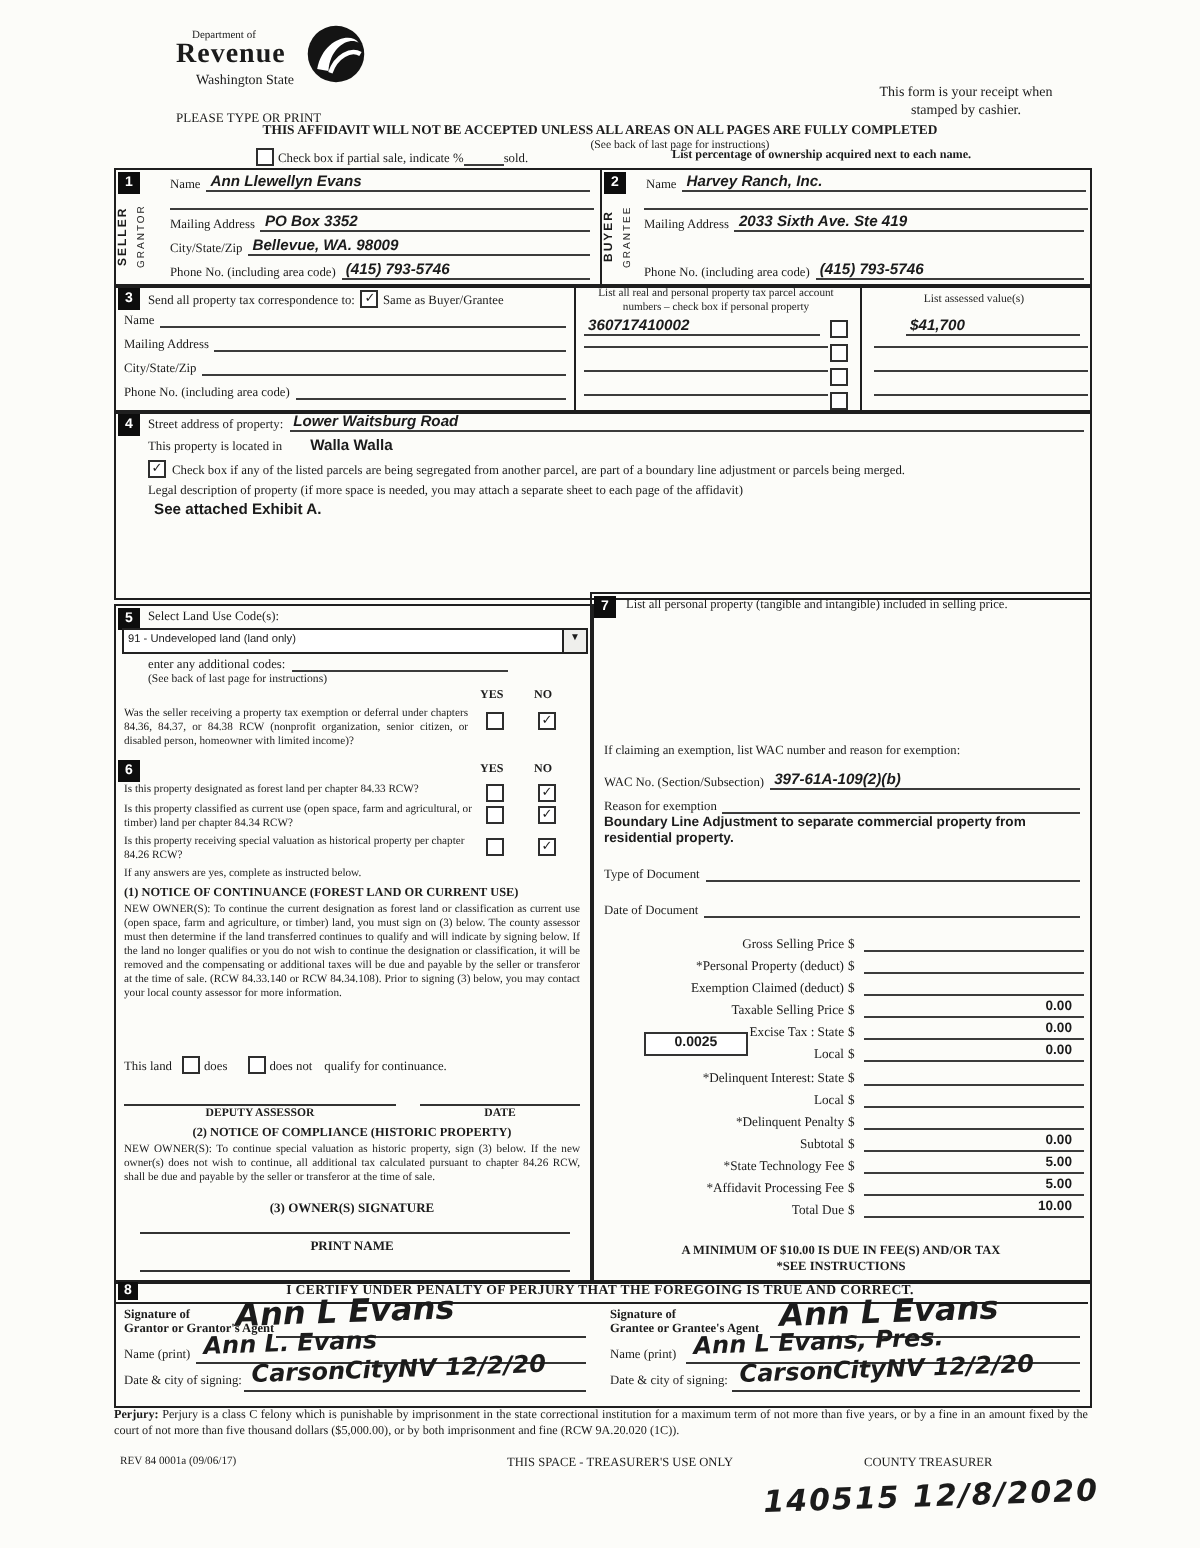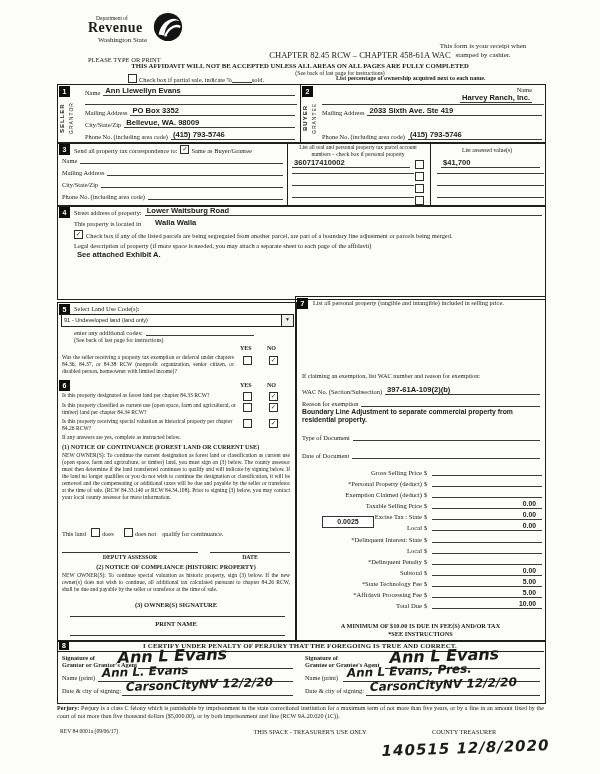--- a/index.html
+++ b/index.html
@@ -6,21 +6,21 @@
   .page{position:relative;width:600px;height:774px;background:#fcfcf9;font-family:"Liberation Serif",serif;color:#1b1b1b;overflow:hidden;}
   .abs{position:absolute;}
   .row{position:absolute;display:flex;align-items:flex-end;}
   .lbl{font-size:6.4px;}
   .nw{white-space:nowrap;}
   .bold{font-weight:bold;}
   .ctr{text-align:center;}
   .jst{text-align:justify;}
   .fine{font-size:5.6px;line-height:1.24;}
   .grow{flex:1;margin-left:3px;}
-  .fl{border-bottom:1px solid #3c3c3c;min-height:8px;padding:0 2px;}
+  .fl{border-bottom:1px solid #3c3c3c;min-height:8px;padding:0 2px;font-style:italic;}
   .typed{font-family:"Liberation Sans",sans-serif;font-weight:bold;font-size:7.6px;white-space:nowrap;}
   .nbox{position:absolute;width:11px;height:11px;background:#0d0d0d;color:#fff;font-family:"Liberation Sans",sans-serif;font-size:7px;font-weight:bold;display:flex;align-items:center;justify-content:center;}
   .box{position:absolute;border:1.4px solid #1f1f1f;}
   .vline{position:absolute;border-left:1.4px solid #1f1f1f;width:0;}
   .cb{width:7px;height:7px;border:1px solid #2e2e2e;display:inline-block;font-family:"DejaVu Sans",sans-serif;font-size:6.5px;line-height:7px;text-align:center;background:#fff;flex:none;}
   .vlab{position:absolute;writing-mode:vertical-rl;transform:rotate(180deg);font-family:"Liberation Sans",sans-serif;letter-spacing:1px;text-align:center;}
   .sig{font-family:"DejaVu Sans",sans-serif;font-style:italic;font-weight:bold;transform:rotate(-2deg);transform-origin:left bottom;white-space:nowrap;}
   .fee{position:absolute;left:300px;width:242px;display:flex;align-items:flex-end;}
   .fee-lab{width:122px;text-align:right;font-size:6.6px;white-space:nowrap;}
   .fee-cur{width:8px;font-size:6.6px;padding-left:2px;}
@@ -39,21 +39,20 @@
   <div class="abs bold" style="left:88px;top:20px;font-size:14px;letter-spacing:.5px;">Revenue</div>
   <div class="abs" style="left:98px;top:36px;font-size:7px;">Washington State</div>
   <div class="abs" style="left:152px;top:11px;">
     <svg width="32" height="32" viewBox="0 0 34 34">
       <circle cx="17" cy="17" r="15" fill="#141414"></circle>
       <path d="M7 25 C10 9, 25 5, 29 11 C24 8, 14 13, 13 26 Z" fill="#fff"></path>
       <path d="M14 27 C17 18, 25 14, 30 17" stroke="#fff" stroke-width="2.4" fill="none"></path>
     </svg>
   </div>
   <div class="abs" style="left:88px;top:56px;font-size:6.5px;">PLEASE TYPE OR PRINT</div>
-  <div class="abs ctr" style="left:230px;top:50px;width:260px;font-size:8.5px;">CHAPTER 82.45 RCW – CHAPTER 458-61A WAC</div>
   <div class="abs ctr" style="left:428px;top:42px;width:110px;font-size:7px;line-height:1.3;">This form is your receipt when stamped by cashier.</div>
   <div class="abs ctr bold" style="left:92px;top:62px;width:416px;font-size:6.7px;">THIS AFFIDAVIT WILL NOT BE ACCEPTED UNLESS ALL AREAS ON ALL PAGES ARE FULLY COMPLETED</div>
   <div class="abs ctr" style="left:235px;top:70px;width:210px;font-size:5.8px;">(See back of last page for instructions)</div>
 
   <div class="row" style="left:128px;top:74px;width:175px;">
     <span class="cb"></span>
     <span class="lbl nw" style="margin-left:2px;">Check box if partial sale, indicate %</span>
     <span class="fl" style="width:16px;"></span>
     <span class="lbl nw">sold.</span>
   </div>
@@ -79,21 +78,21 @@
   </div>
   <div class="row lbl" style="left:85px;top:118px;width:210px;">
     <span class="nw">City/State/Zip</span>
     <span class="fl typed grow">Bellevue, WA. 98009</span>
   </div>
   <div class="row lbl" style="left:85px;top:130px;width:210px;">
     <span class="nw">Phone No. (including area code)</span>
     <span class="fl typed grow">(415) 793-5746</span>
   </div>
 
-  <div class="row lbl" style="left:312px;top:86px;width:220px;flex-direction:column;">
+  <div class="row lbl" style="left:323px;top:86px;width:220px;">
     <span class="nw">Name</span>
     <span class="fl typed grow">Harvey Ranch, Inc.</span>
   </div>
   <div class="abs fl" style="left:322px;top:96px;width:218px;height:8px;"></div>
   <div class="row lbl" style="left:322px;top:106px;width:220px;">
     <span class="nw">Mailing Address</span>
     <span class="fl typed grow">2033 Sixth Ave. Ste 419</span>
   </div>
   <div class="row lbl" style="left:322px;top:130px;width:220px;">
     <span class="nw">Phone No. (including area code)</span>
@@ -133,21 +132,21 @@
   <span class="cb abs" style="left:415px;top:160px;"></span>
   <div class="abs fl" style="left:292px;top:165px;width:118px;height:8px;"></div>
   <span class="cb abs" style="left:415px;top:172px;"></span>
   <div class="abs fl" style="left:292px;top:177px;width:118px;height:8px;"></div>
   <span class="cb abs" style="left:415px;top:184px;"></span>
   <div class="abs fl" style="left:292px;top:189px;width:118px;height:8px;"></div>
   <span class="cb abs" style="left:415px;top:196px;"></span>
 
   <div class="abs ctr" style="left:432px;top:147px;width:110px;font-size:5.8px;">List assessed value(s)</div>
   <div class="row" style="left:437px;top:158px;width:103px;">
-    <span class="fl typed grow" style="margin-left:4px;">$41,700</span>
+    <span class="fl typed grow" style="margin-left:16px;">$41,700</span>
   </div>
   <div class="abs fl" style="left:437px;top:165px;width:103px;height:8px;"></div>
   <div class="abs fl" style="left:437px;top:177px;width:103px;height:8px;"></div>
   <div class="abs fl" style="left:437px;top:189px;width:103px;height:8px;"></div>
 
   <div class="box" style="left:57px;top:205px;width:487px;height:93px;"></div>
   <div class="nbox" style="left:59px;top:207px;">4</div>
   <div class="row lbl" style="left:74px;top:206px;width:468px;">
     <span class="nw">Street address of property:</span>
     <span class="fl typed grow">Lower Waitsburg Road</span>

